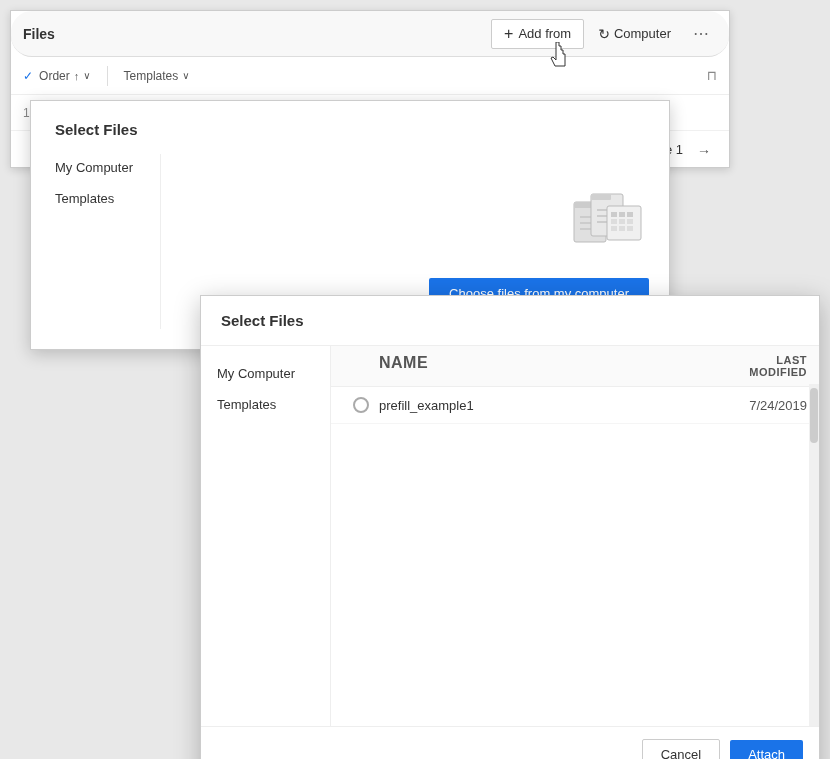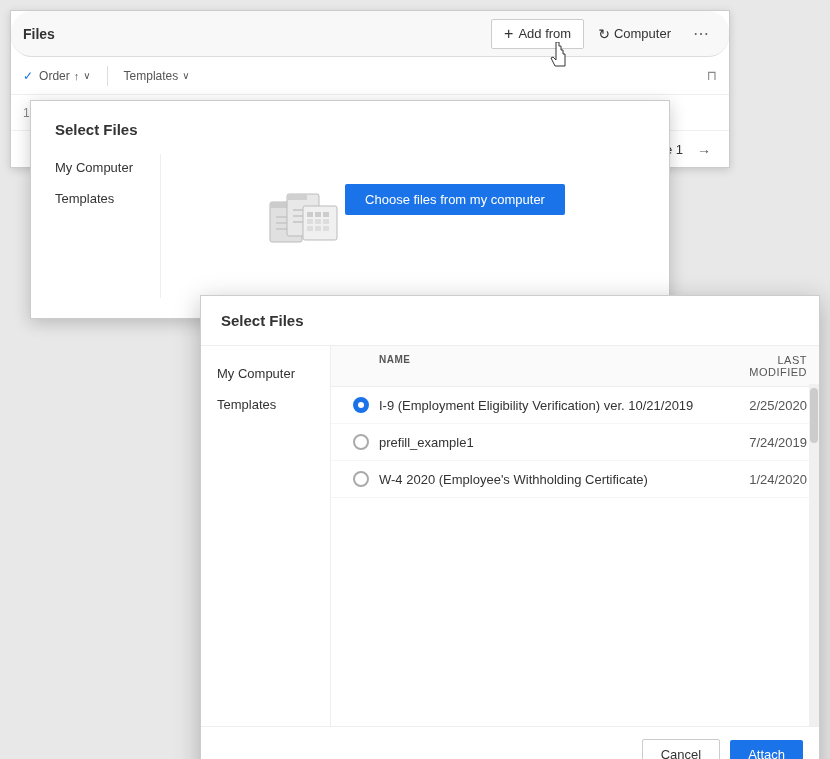--- a/index.html
+++ b/index.html
@@ -215,22 +215,22 @@
       color: #333;
       padding: 6px 8px;
       cursor: pointer;
       border-radius: 2px;
       margin-bottom: 4px;
     }
 
     .dialog-content {
       flex: 1;
       display: flex;
-      flex-direction: row;
-      align-items: flex-start;
+      flex-direction: column;
+      align-items: flex-end;
       justify-content: center;
       padding: 30px 20px 20px;
     }
 
     .files-icon-group {
       margin-bottom: 20px;
     }
 
     .files-icon-svg {
       width: 80px;
@@ -296,31 +296,31 @@
     .fg-table-header {
       display: flex;
       padding: 8px 12px;
       border-bottom: 1px solid #eee;
       background: #fafafa;
     }
 
     .col-radio { width: 36px; }
     .col-name {
       flex: 1;
-      font-size: 10px;
+      font-size: 16px;
       font-weight: 600;
       color: #555;
       letter-spacing: 0.5px;
       text-transform: uppercase;
     }
     .col-modified {
       width: 90px;
       text-align: right;
       font-size: 11px;
-      font-weight: 400;
+      font-weight: 700;
       color: #555;
       letter-spacing: 0.5px;
       text-transform: uppercase;
     }
 
     .fg-table-body {
       overflow-y: auto;
       flex: 1;
     }
 
@@ -515,44 +515,30 @@
       <div class="fg-sidebar-item">Templates</div>
     </div>
     <div class="fg-content" style="position:relative;">
       <div class="fg-table-header">
         <div class="col-radio"></div>
         <div class="col-name">NAME</div>
         <div class="col-modified">LAST MODIFIED</div>
       </div>
       <div class="fg-table-body">
 
-        <div class="fg-table-row">
-          <div class="row-radio">
-            <div class="radio-circle selected"></div>
-          </div>
-          <div class="row-name">I-9 (Employment Eligibility Verification) ver. 10/21/2019</div>
-          <div class="row-date">2/25/2020</div>
-        </div>
 
         <div class="fg-table-row">
           <div class="row-radio">
             <div class="radio-circle"></div>
           </div>
           <div class="row-name">prefill_example1</div>
           <div class="row-date">7/24/2019</div>
         </div>
 
 
-        <div class="fg-table-row">
-          <div class="row-radio">
-            <div class="radio-circle"></div>
-          </div>
-          <div class="row-name">W-4 2020 (Employee's Withholding Certificate)</div>
-          <div class="row-date">1/24/2020</div>
-        </div>
 
 
 
       </div>
 
       <div style="position:absolute;right:0;top:38px;bottom:0;width:10px;background:#f0f0f0;">
         <div style="width:8px;height:55px;background:#ccc;border-radius:4px;margin:4px auto;"></div>
       </div>
     </div>
   </div>

